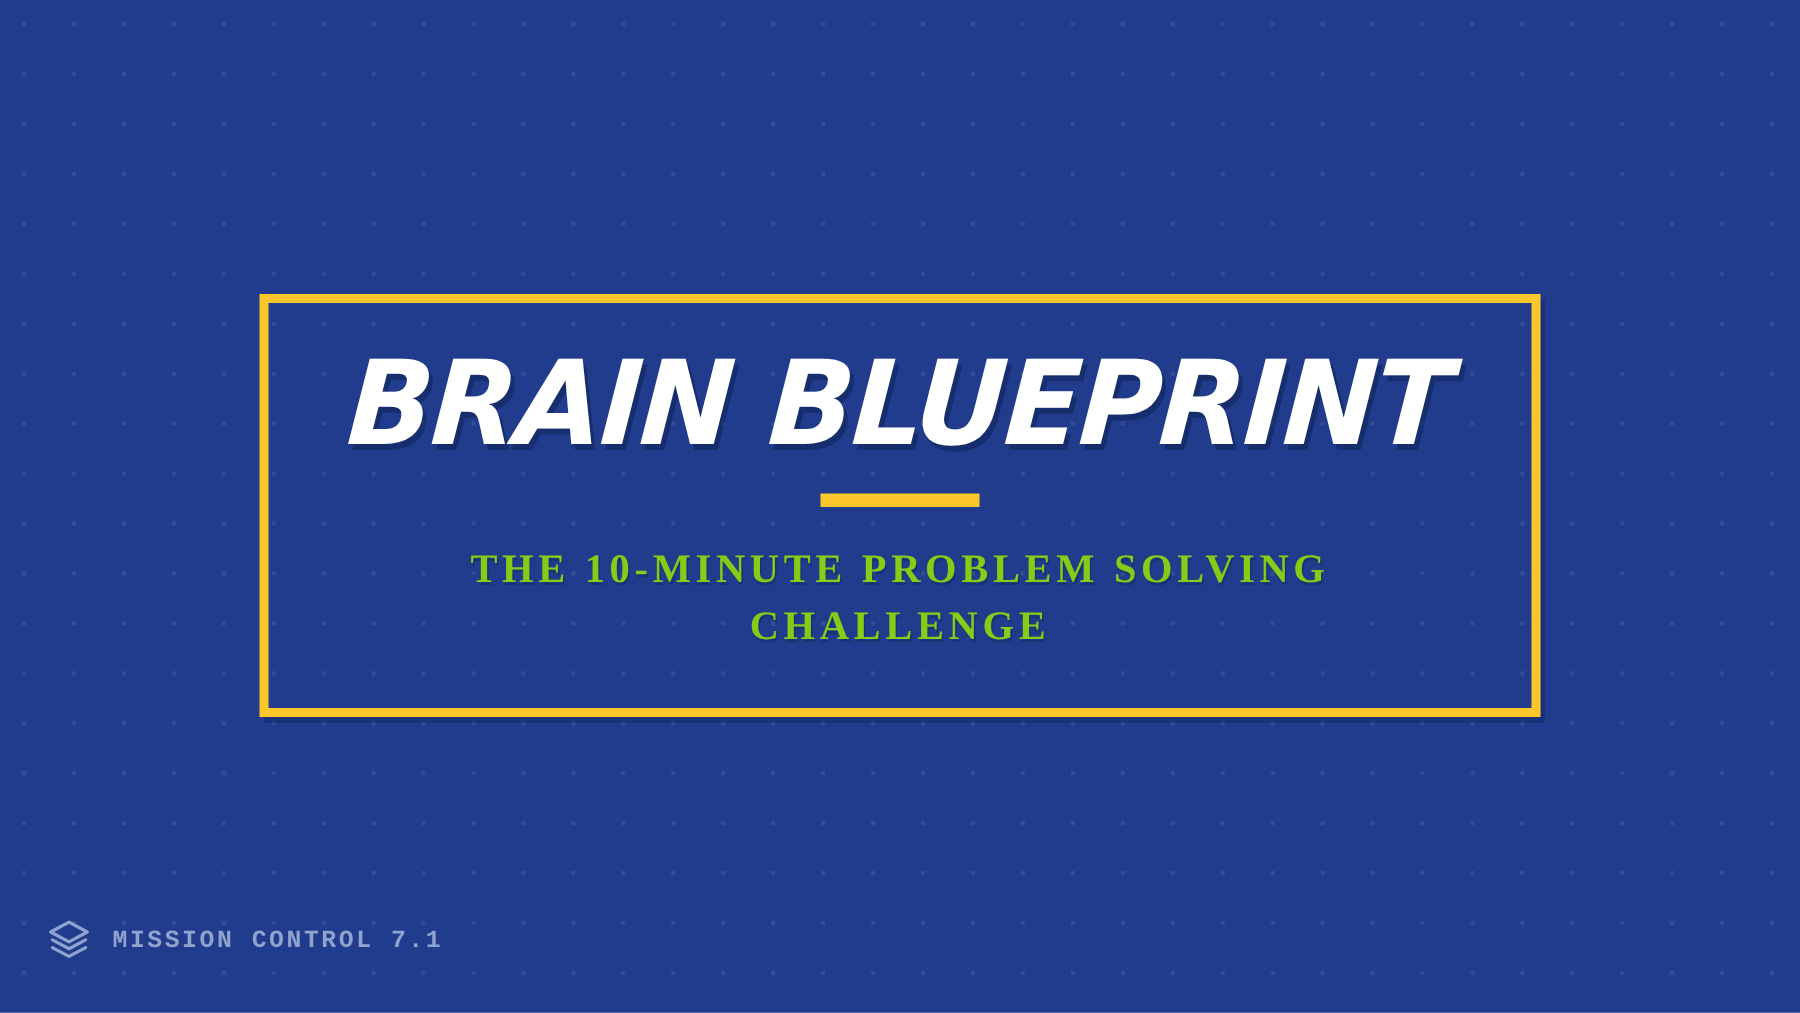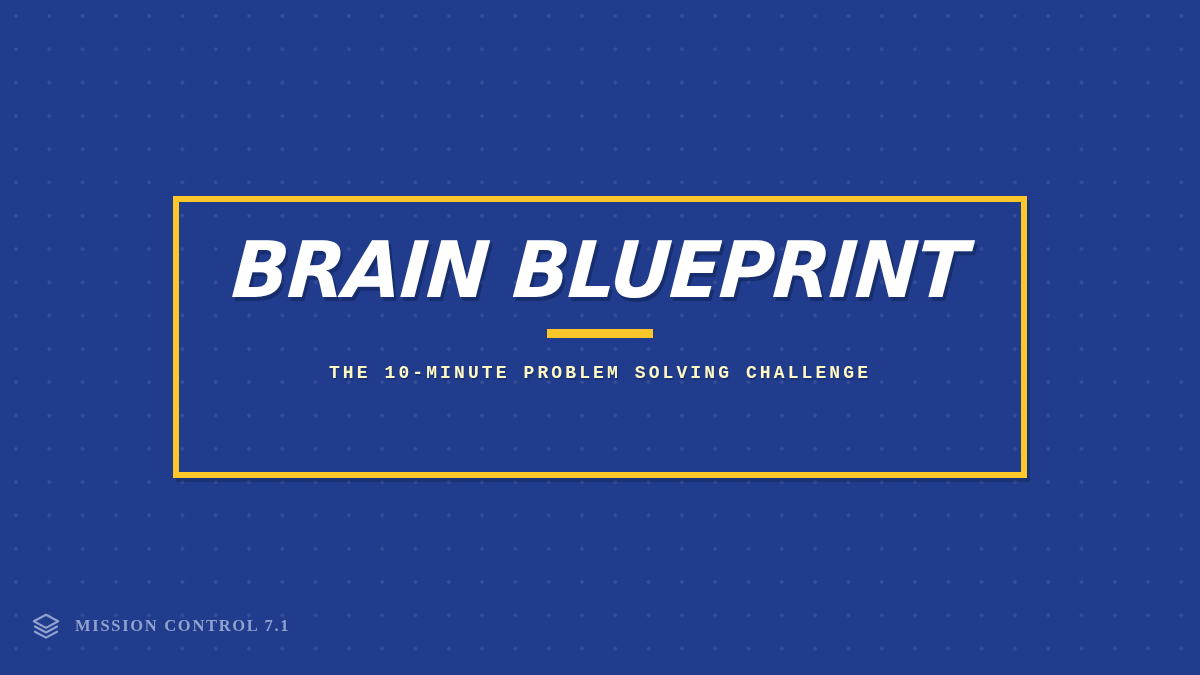--- a/index.html
+++ b/index.html
@@ -74,24 +74,24 @@
   #title-divider {
     width: 106px;
     height: 9px;
     background-color: #FBC72A;
     margin-top: 21px;
     margin-bottom: 0;
   }
 
   #hero-subtitle {
     margin: 23px 0 0 0;
-    color: #fef9c3;
-    font-family: Liberation Mono, monospace;
+    color: #84cc16;
+    font-family: Liberation Serif, serif;
     font-weight: 700;
-    font-size: 18px;
+    font-size: 27px;
     line-height: 1.38;
     letter-spacing: 3.1px;
     text-align: center;
     max-width: 680px;
     text-shadow: 1px 2px 0 rgba(12, 28, 74, 0.33);
   }
 
   
   #footer-brand {
     position: absolute;
@@ -104,21 +104,21 @@
 
   #brand-icon {
     width: 30px;
     height: 30px;
     display: block;
     flex: 0 0 auto;
   }
 
   #brand-label {
     color: #8FA3CE;
-    font-family: Liberation Serif, serif;
+    font-family: Liberation Mono, monospace;
     font-weight: 700;
     font-size: 16.5px;
     letter-spacing: 1.7px;
     white-space: nowrap;
   }
 </style>
 </head>
 <body>
 
 <div id="slide">

